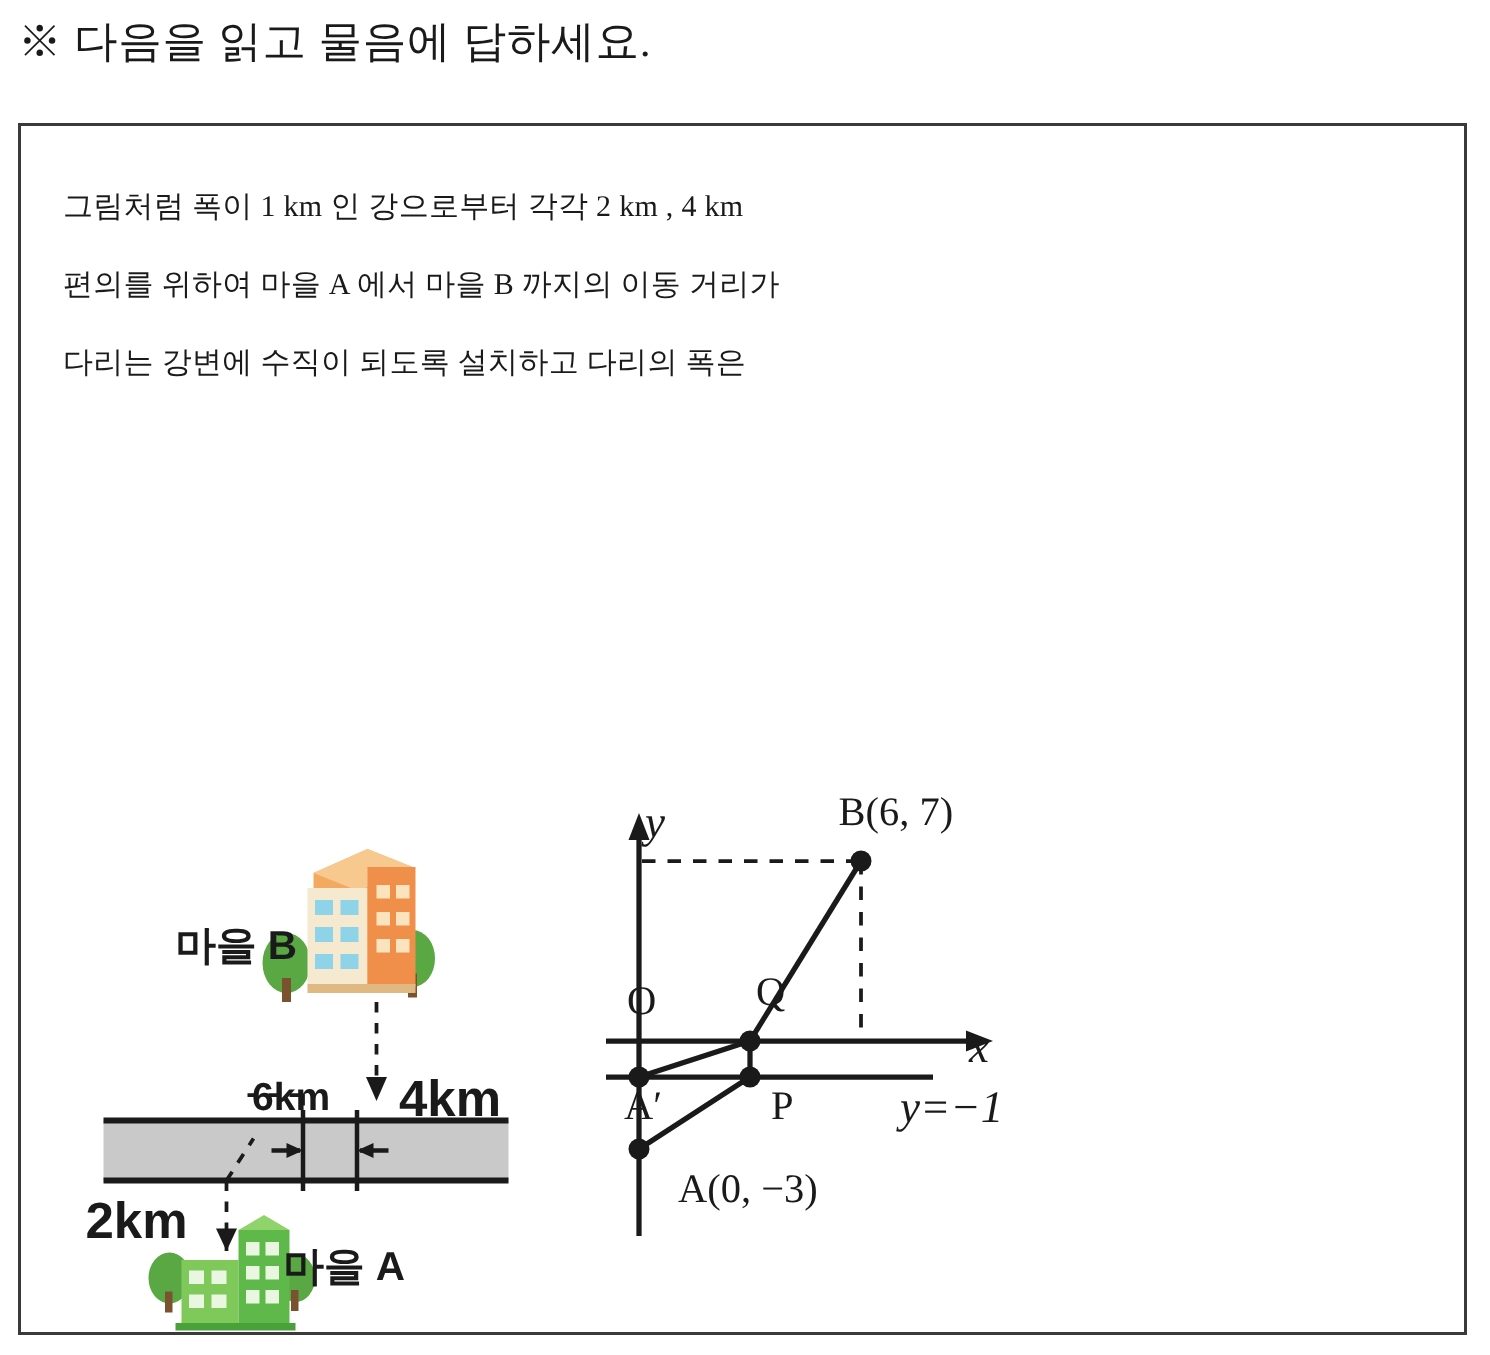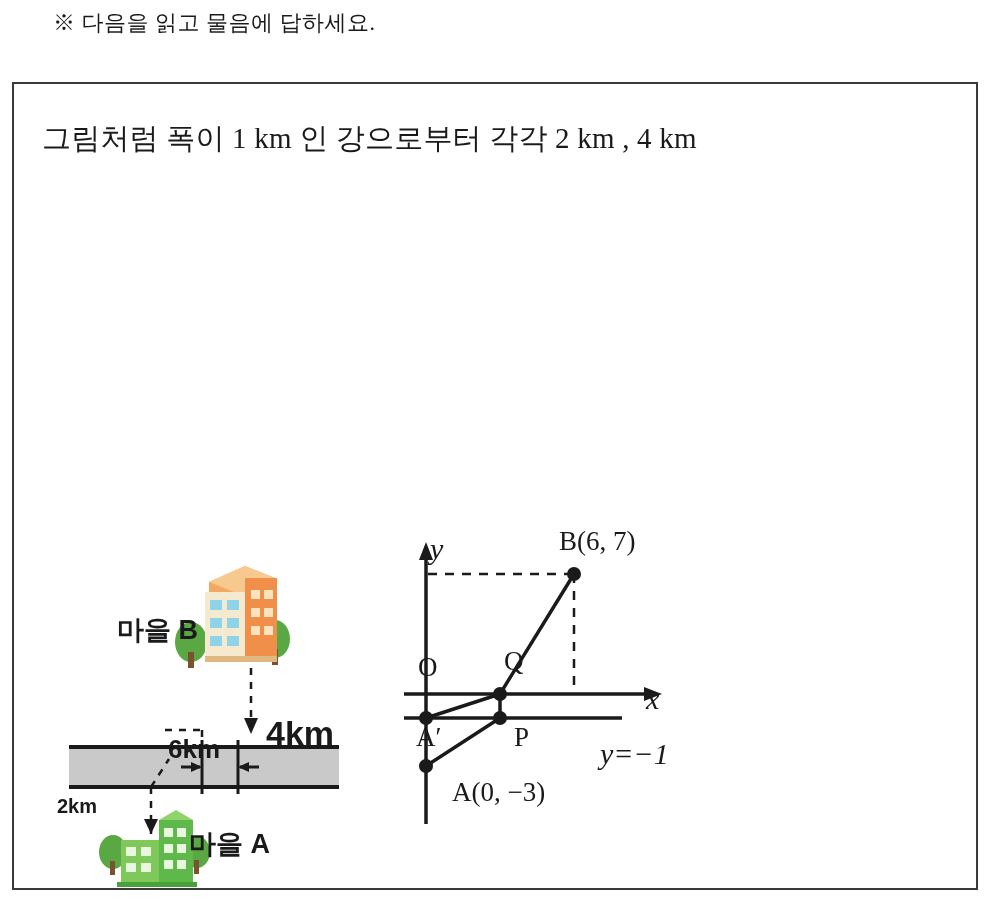--- a/index.html
+++ b/index.html
@@ -18,41 +18,40 @@
   #page {
     position: absolute;
     left: 0; top: 0;
     width: 993px;
     height: 903px;
   }
   .instruction {
     position: absolute;
     left: 12px;
     top: 8px;
-    font-size: 22px;
+    font-size: 29px;
     letter-spacing: 0.5px;
     white-space: nowrap;
-    margin-left: 41px;
   }
   .problem-box {
     position: absolute;
     left: 12px;
     top: 82px;
     width: 966px;
     height: 808px;
     border: 2px solid #3a3a3a;
     box-sizing: border-box;
     background: #fff;
   }
   .stem {
     position: absolute;
     left: 28px;
     top: 28px;
     width: 910px;
-    font-size: 29px;
+    font-size: 20px;
     line-height: 52px;
     letter-spacing: 0.2px;
   }
   .stem .line { white-space: nowrap; }
   .fig {
     position: absolute;
     left: 0;
     top: 450px;
     width: 962px;
     height: 355px;
@@ -80,40 +79,40 @@
     left: 120px;
     top: 292px;
     font-size: 27px;
     font-family: "Liberation Sans", sans-serif;
     font-weight: 600;
     white-space: nowrap;
   }
   .dim-6km {
     position: absolute;
     left: 99px;
-    top: 200px;
+    top: 182px;
     font-size: 26px;
     font-family: "Liberation Sans", sans-serif;
     font-weight: 600;
     white-space: nowrap;
   }
   .dim-4km {
     position: absolute;
     left: 197px;
     top: 180px;
     font-size: 34px;
     font-family: "Liberation Sans", sans-serif;
     font-weight: 600;
     white-space: nowrap;
   }
   .dim-2km {
     position: absolute;
     left: -12px;
     top: 261px;
-    font-size: 20px;
+    font-size: 34px;
     font-family: "Liberation Sans", sans-serif;
     font-weight: 600;
     white-space: nowrap;
   }
 
   
   .right-fig {
     position: absolute;
     left: 390px;
     top: 0px;
@@ -128,33 +127,35 @@
   }
   .g-label.ital { font-style: italic; font-size: 30px; }
   .lbl-y  { left: 26px;  top: -2px; }
   .lbl-x  { left: 242px; top: 148px; }
   .lbl-O  { left: 14px;  top: 118px; }
   .lbl-Q  { left: 100px; top: 112px; }
   .lbl-P  { left: 110px; top: 188px; }
   .lbl-Ap { left: 12px;  top: 188px; }
   .lbl-B  { left: 155px; top: -8px; }
   .lbl-A  { left: 48px;  top: 243px; }
-  .lbl-yeq{ left: 196px; top: 188px; margin-top: 15px; }
+  .lbl-yeq{ left: 196px; top: 188px; }
 </style>
 </head>
 <body>
 
 <div id="page">
 
   <div class="instruction">※ 다음을 읽고 물음에 답하세요.</div>
 
   <div class="problem-box">
 
     <div class="stem">
       <div class="line">그림처럼 폭이 1 km 인 강으로부터 각각 2 km , 4 km</div>
+      <div class="line">편의를 위하여 마을 A 에서 마을 B 까지의 이동 거리가</div>
+      <div class="line">다리는 강변에 수직이 되도록 설치하고 다리의 폭은</div>
     </div>
 
     <div class="fig">
 
       <div class="left-fig">
 
         <svg width="330" height="355" viewBox="0 0 330 355">
 
           <rect x="-30" y="213" width="300" height="40" fill="#c9c9c9"></rect>
           <line x1="-30" y1="213" x2="270" y2="213" stroke="#1a1a1a" stroke-width="4"></line>

